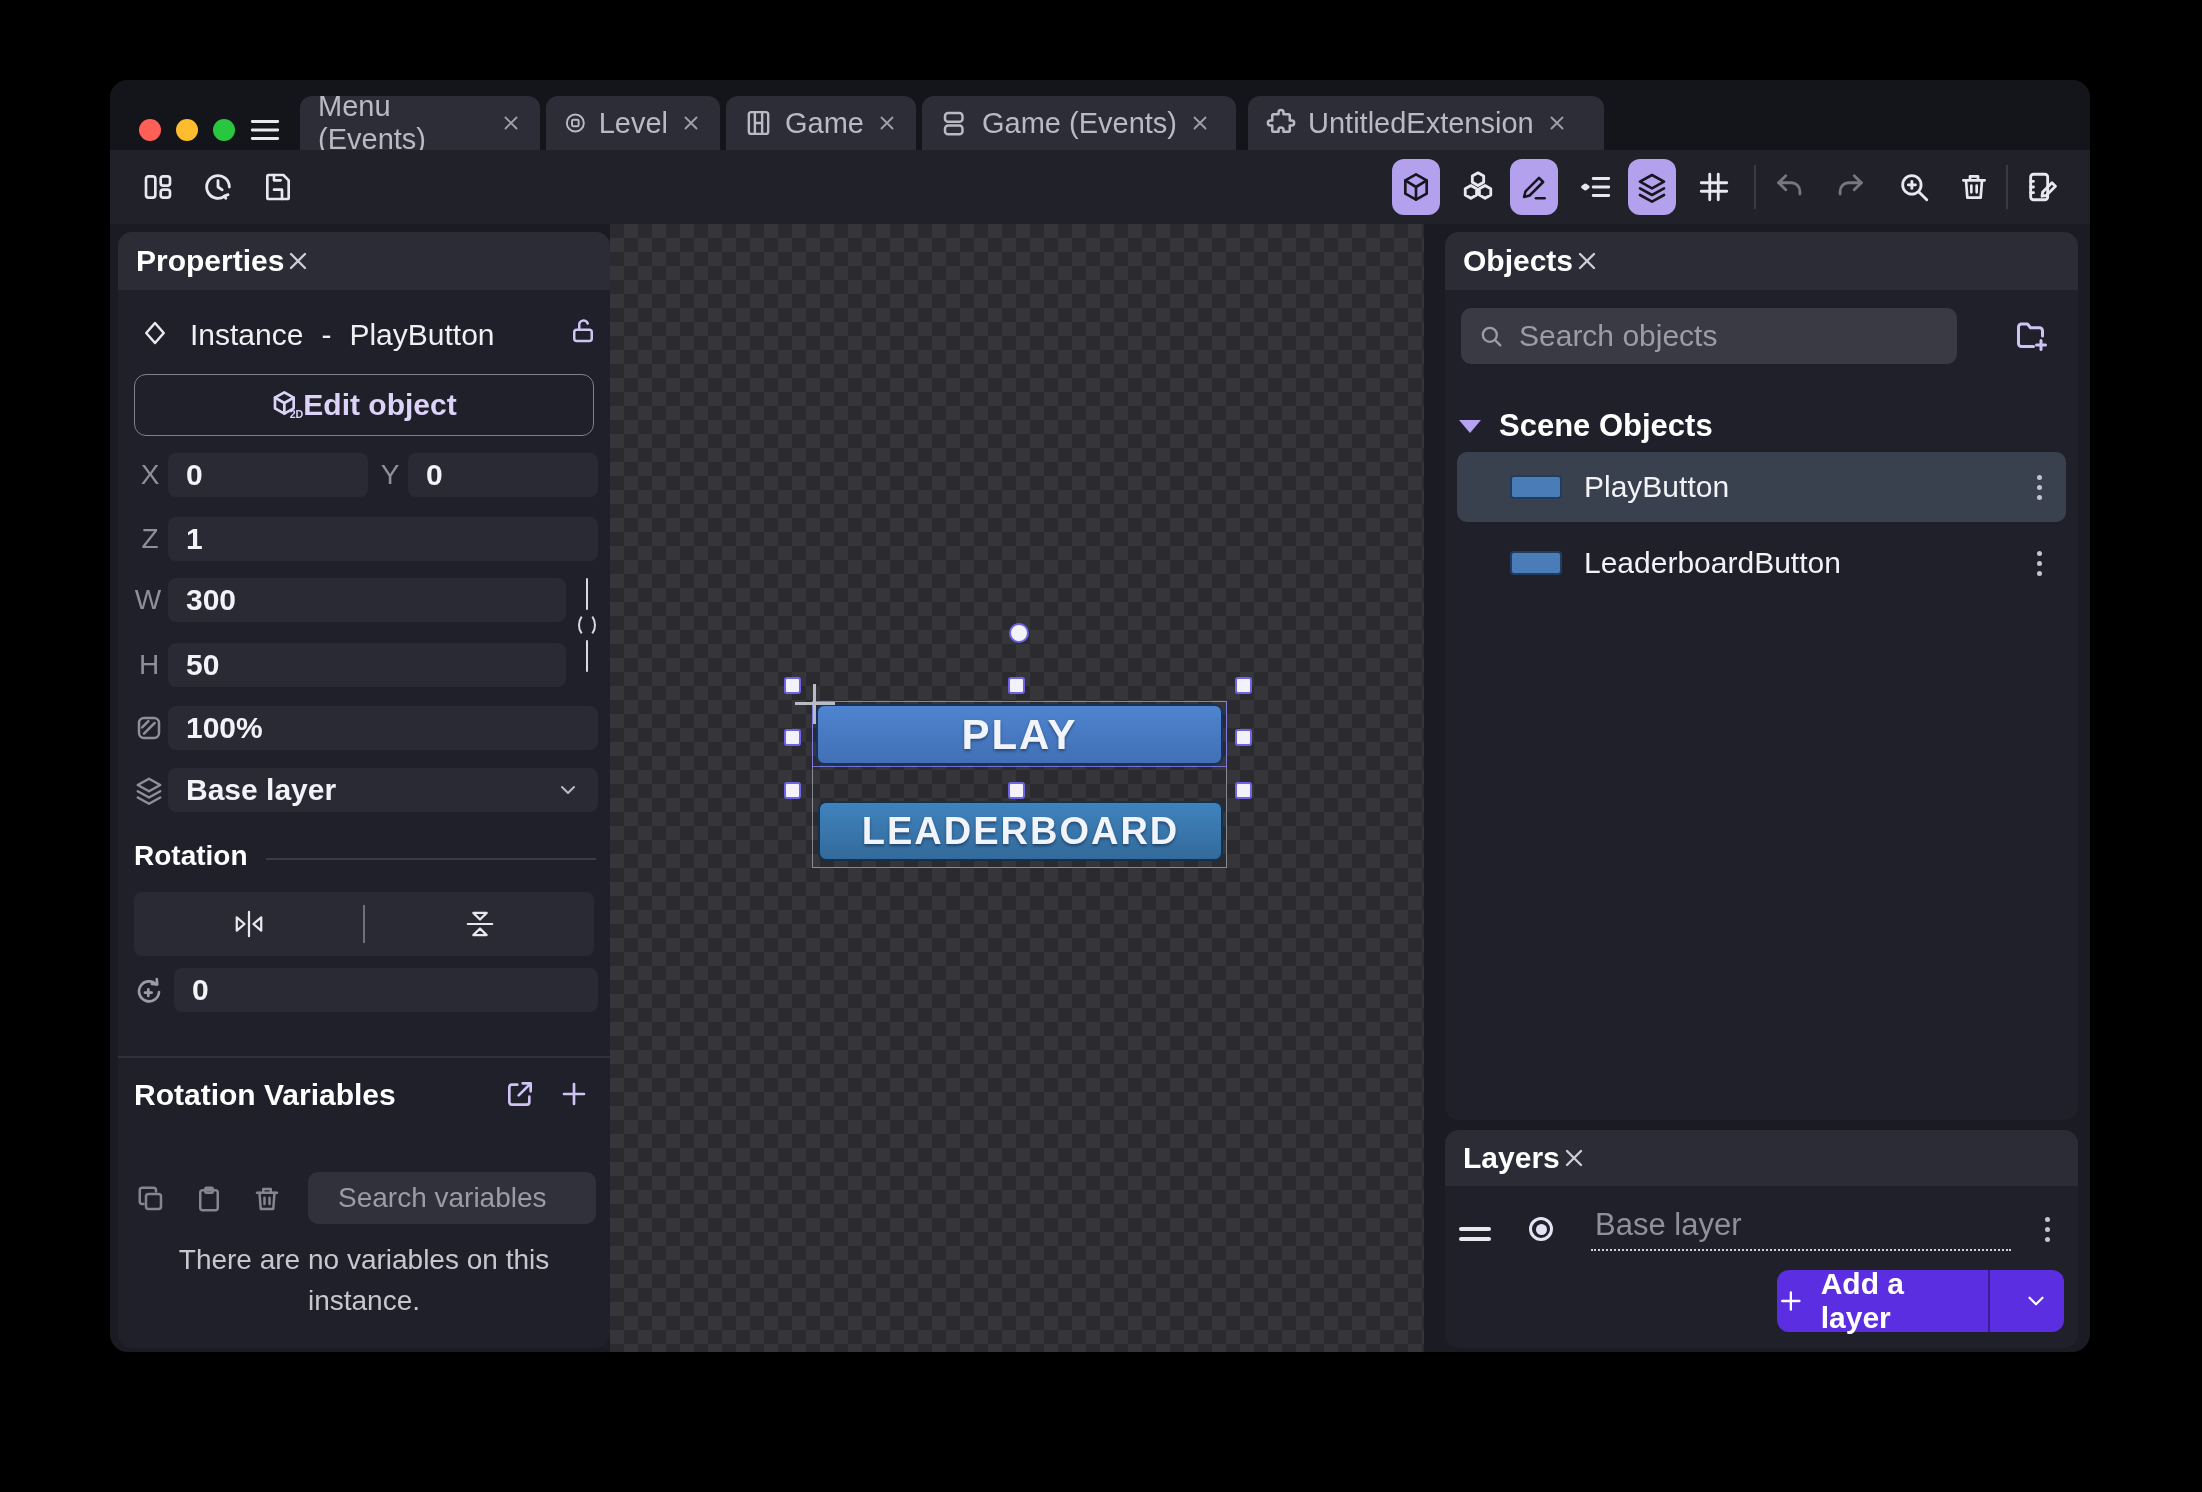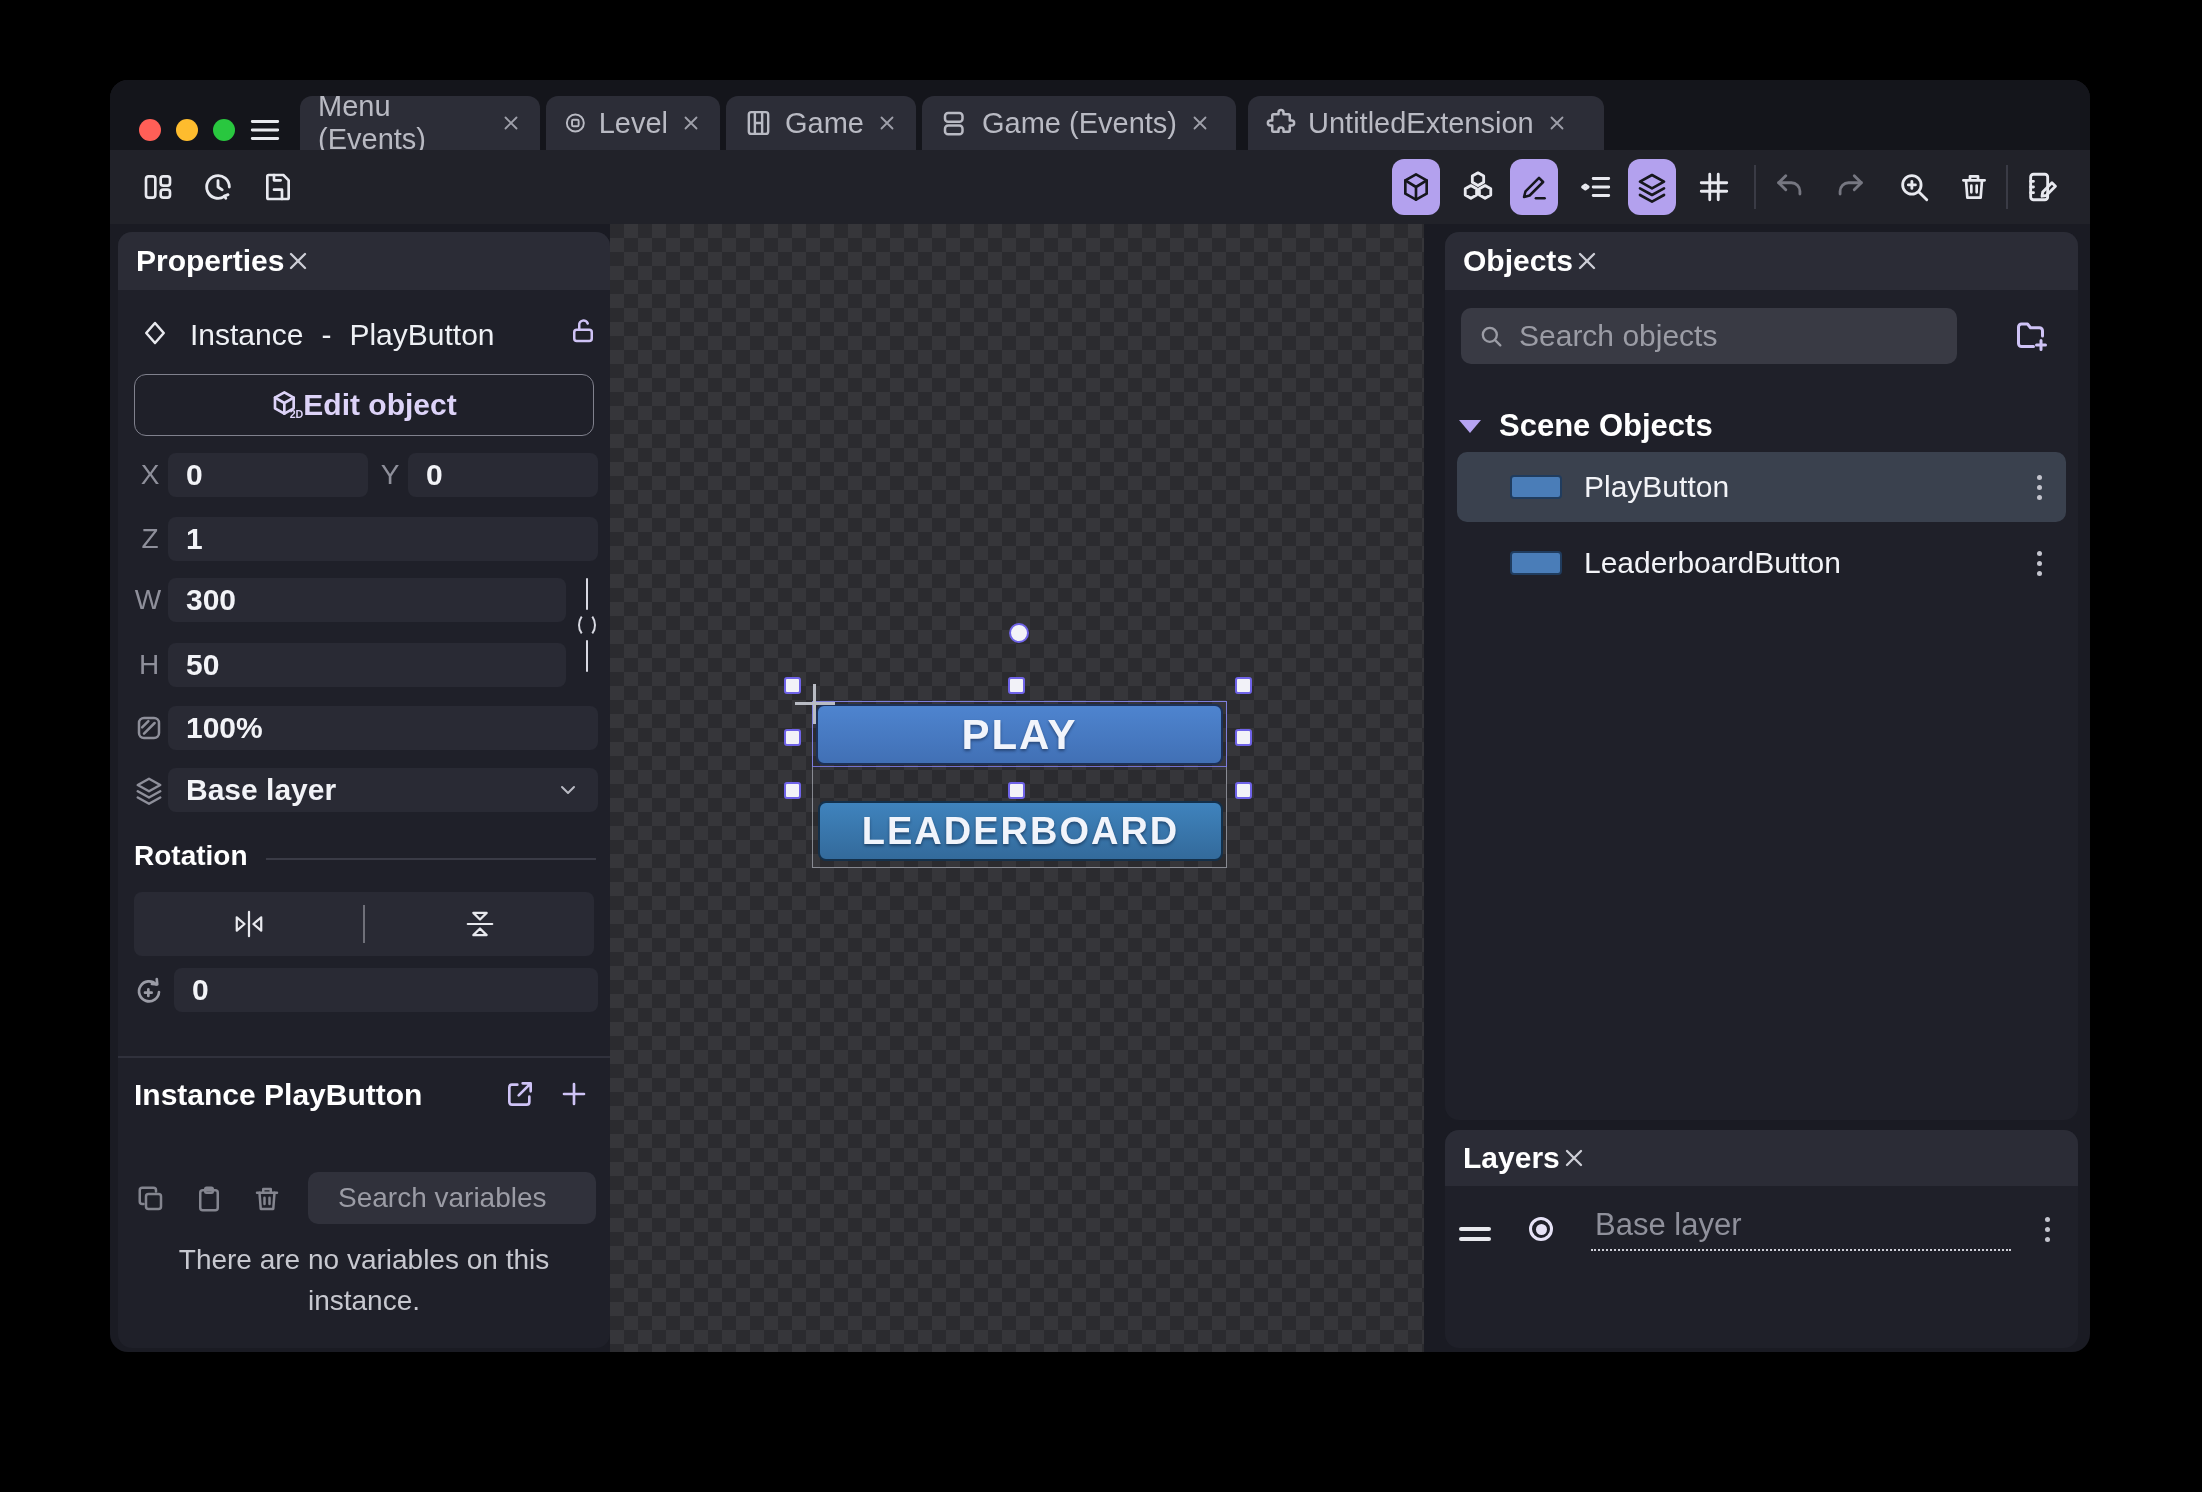--- a/index.html
+++ b/index.html
@@ -562,21 +562,21 @@
       <div class="iconcell" style="left:14px;top:736px;width:34px;height:44px;color:#9b9ca6">
         <svg class="ic" width="32" height="32">
             <use href="#ic-rotcw"></use>
           </svg>
       </div>
       <div class="field" style="left:56px;top:736px;width:424px;height:44px">
         <input value="0" style="">
       </div>
 
       <div class="hline" style="left:0;top:824px;width:492px;background:#30313c"></div>
-      <div class="abs" style="left:16px;top:846px;color:#fff;font-size:30px;font-weight:bold">Instance PlayButton</div>
+      <div class="abs" style="left:16px;top:846px;color:#fff;font-size:30px;font-weight:bold">Rotation Variables</div>
       <div class="abs lavender" style="left:386px;top:846px">
         <svg class="ic" width="32" height="32">
             <use href="#ic-extlink"></use>
           </svg>
       </div>
       <div class="abs lavender" style="left:440px;top:846px">
         <svg class="ic" width="32" height="32">
             <use href="#ic-plus"></use>
           </svg>
       </div>
@@ -658,16 +658,30 @@
 
       <div class="abs" style="left:0;top:70px;width:633px;height:58px;display:flex;align-items:center">
         <span class="draghandle" style="margin-left:14px"></span>
         <span class="ring" style="margin-left:38px">
             <span class="dot"></span>
           </span>
         <span style="margin-left:38px;color:#8f909b;font-size:31px;border-bottom:2px dotted #cfd0d8;padding:0 8px 6px 4px;min-width:420px">Base layer</span>
         <span class="kebab" style="margin-right:28px"></span>
       </div>
 
+      <div class="addbtn" style="left:332px;top:140px;width:287px;height:62px;padding:0">
+        <div style="flex:1;display:flex;align-items:center;justify-content:center;gap:16px">
+          <svg class="ic" width="30" height="30">
+              <use href="#ic-plus"></use>
+            </svg>
+          <span>Add a layer</span>
+        </div>
+        <div style="width:2px;height:100%;background:rgba(20,10,60,.45)"></div>
+        <div style="width:56px;height:100%;display:flex;align-items:center;justify-content:center">
+          <svg class="ic" width="26" height="26">
+              <use href="#ic-chev"></use>
+            </svg>
+        </div>
+      </div>
     </div>
 
   </div>
 </div>
 
 </body></html>

